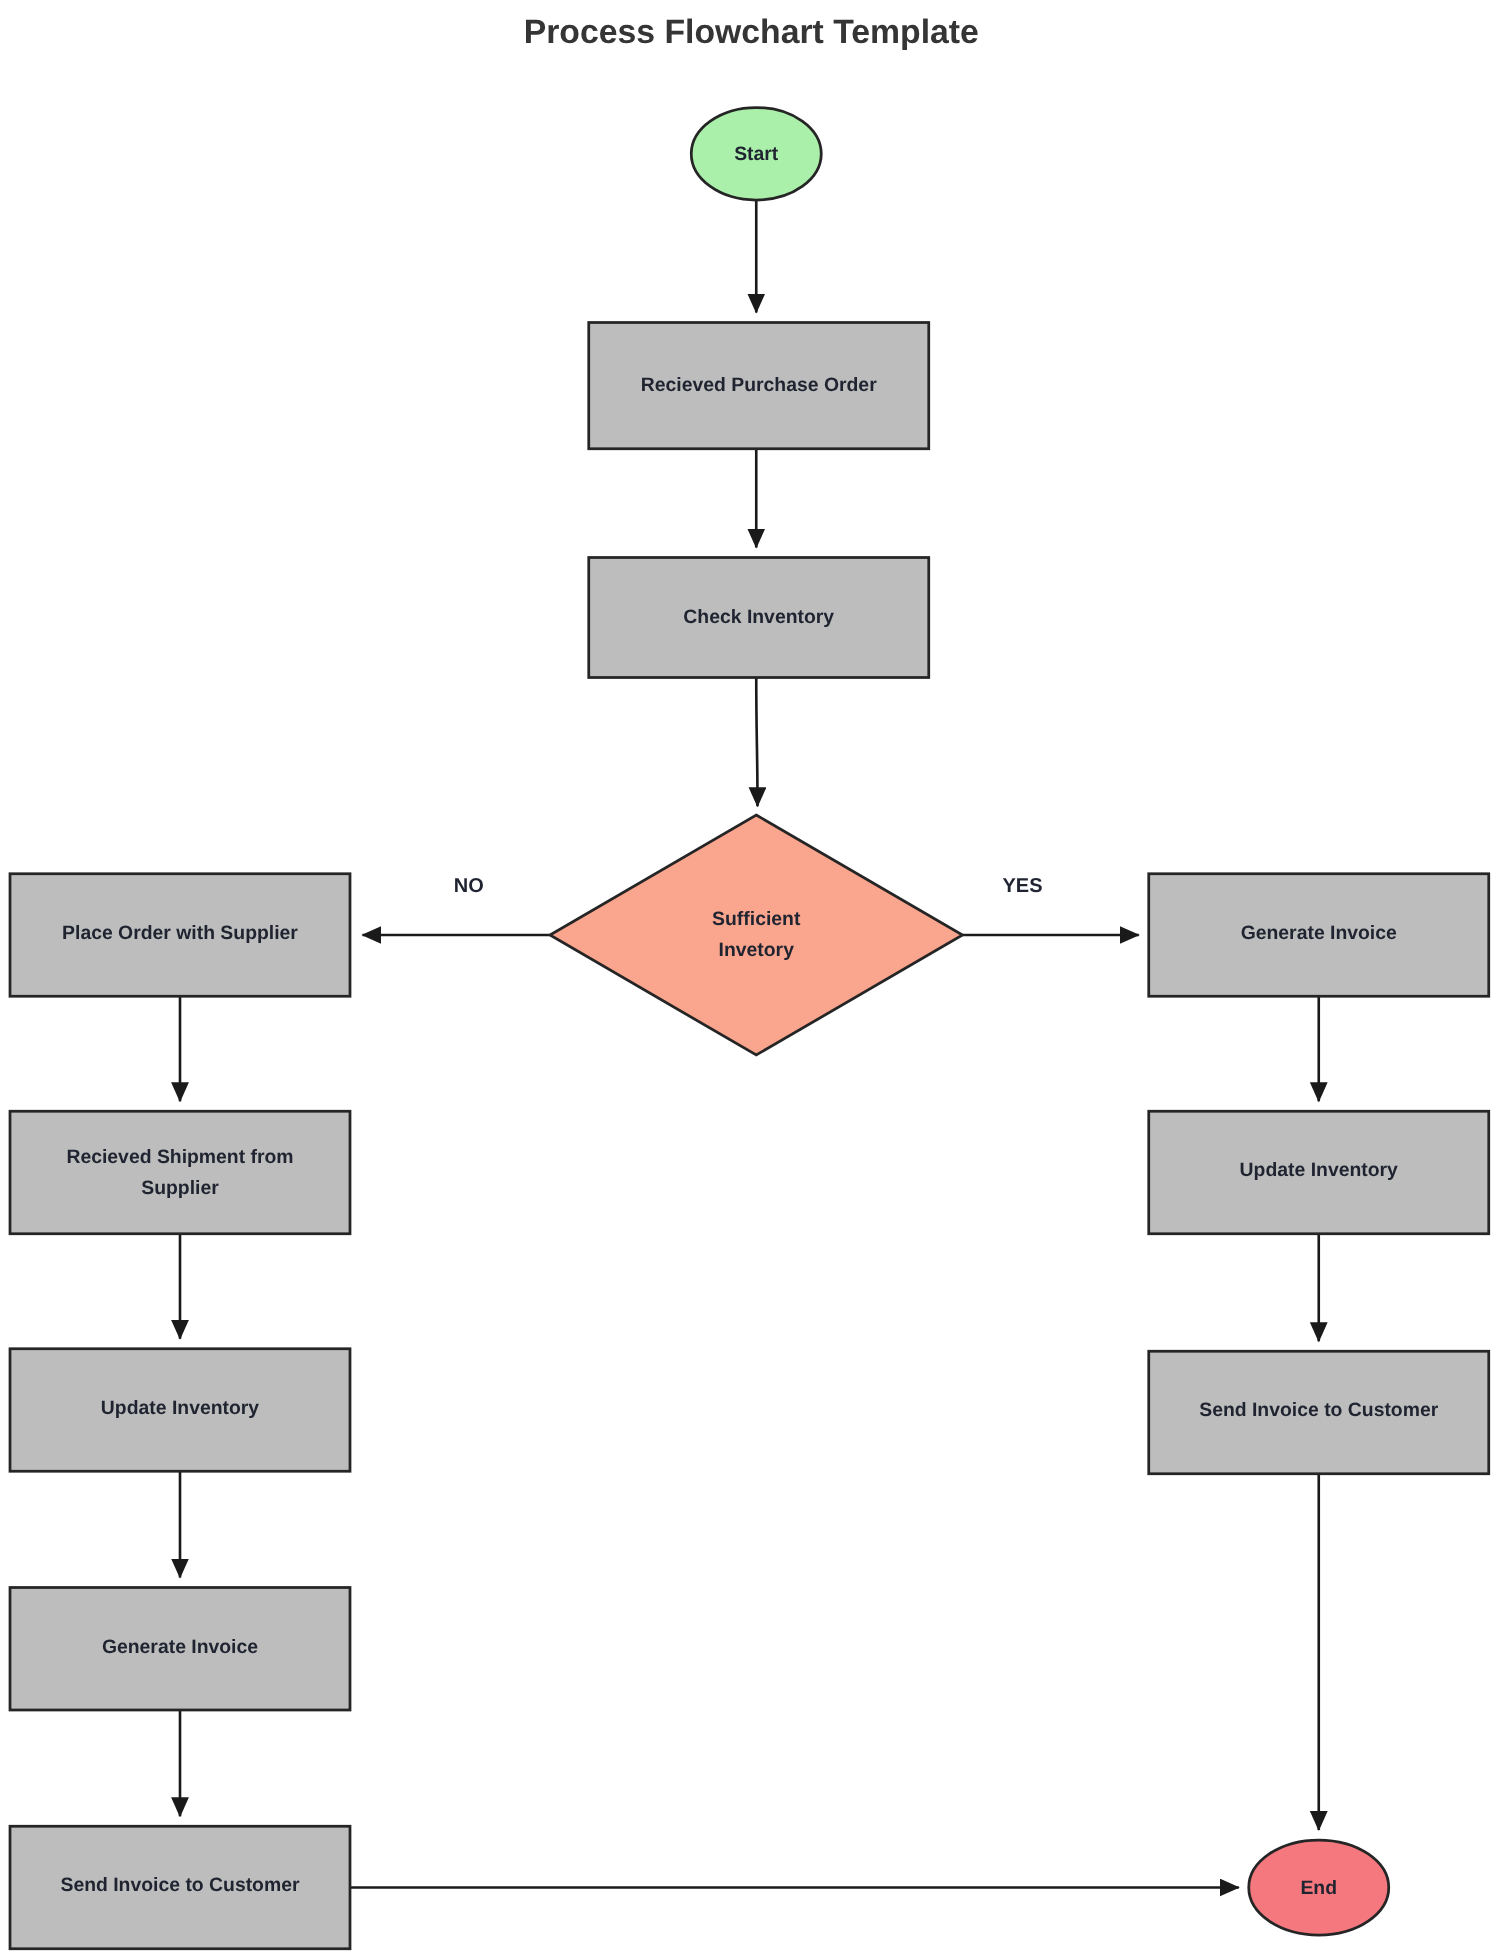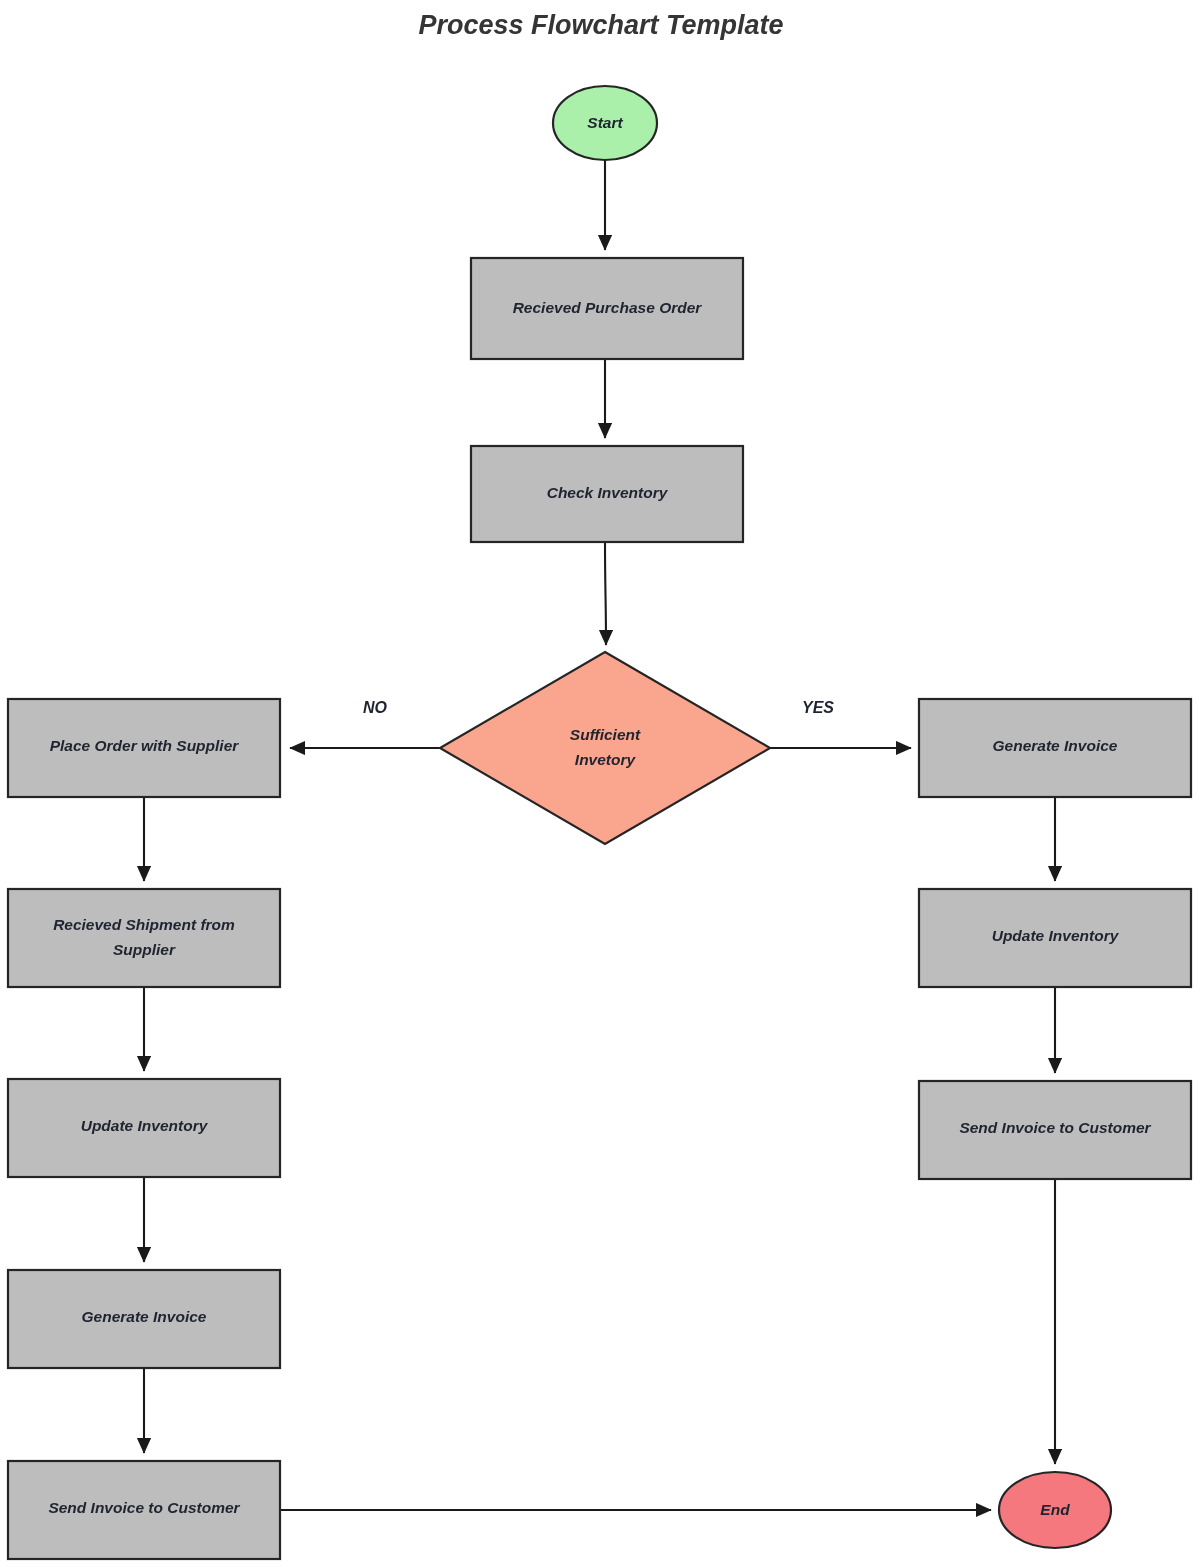--- a/index.html
+++ b/index.html
@@ -10,21 +10,20 @@
   body {
     width: 1200px;
     height: 1567px;
     font-family: "Liberation Sans", sans-serif;
     position: relative;
     overflow: hidden;
   }
   #flow-root {
     position: absolute;
     inset: 0;
-    font-style: italic;
   }
   svg#flow-svg {
     display: block;
     width: 1200px;
     height: 1567px;
   }
   .chart-title {
     font-family: "Liberation Sans", sans-serif;
     font-size: 27px;
     font-weight: bold;

